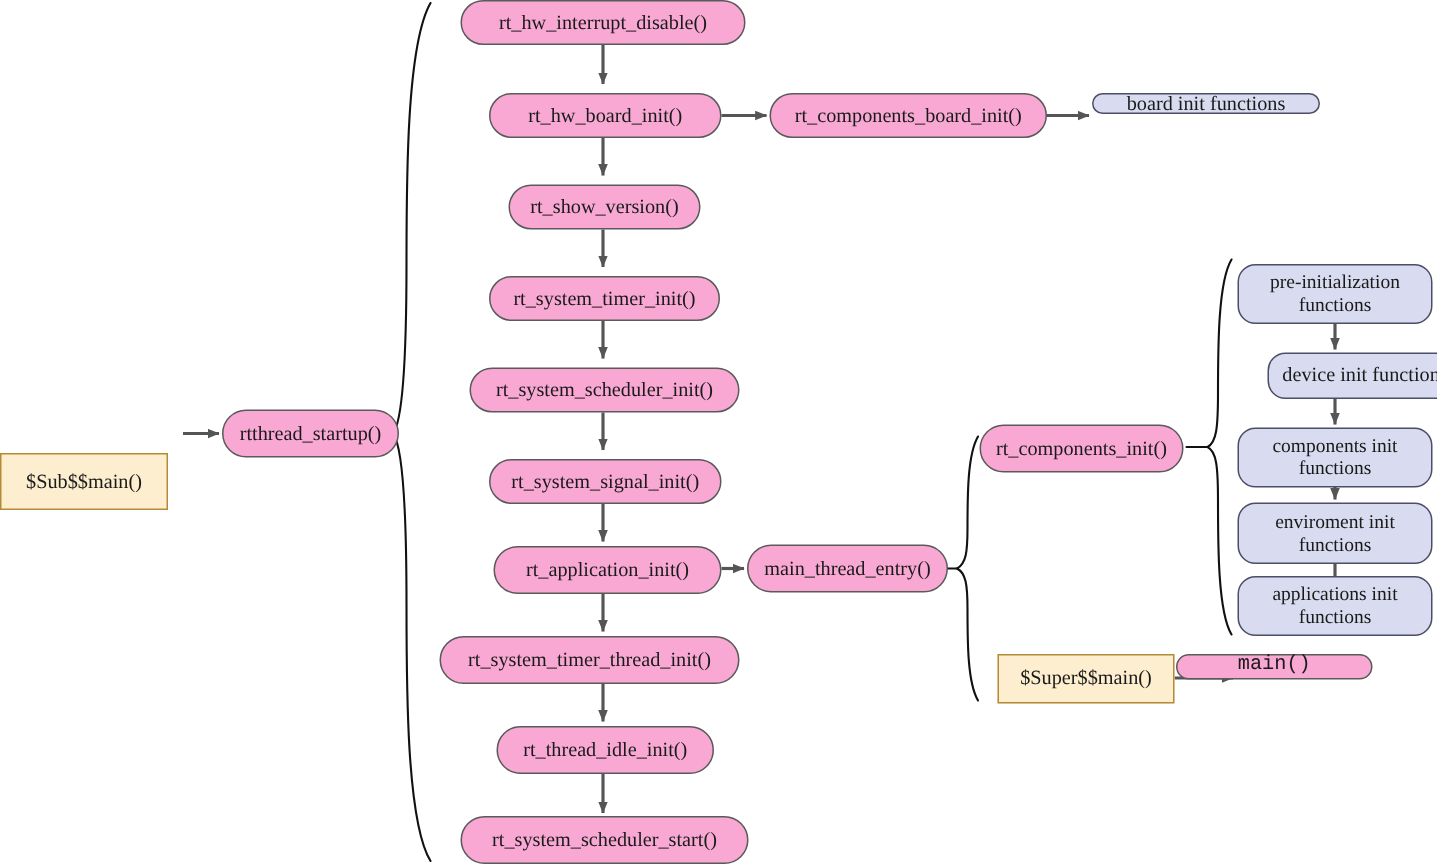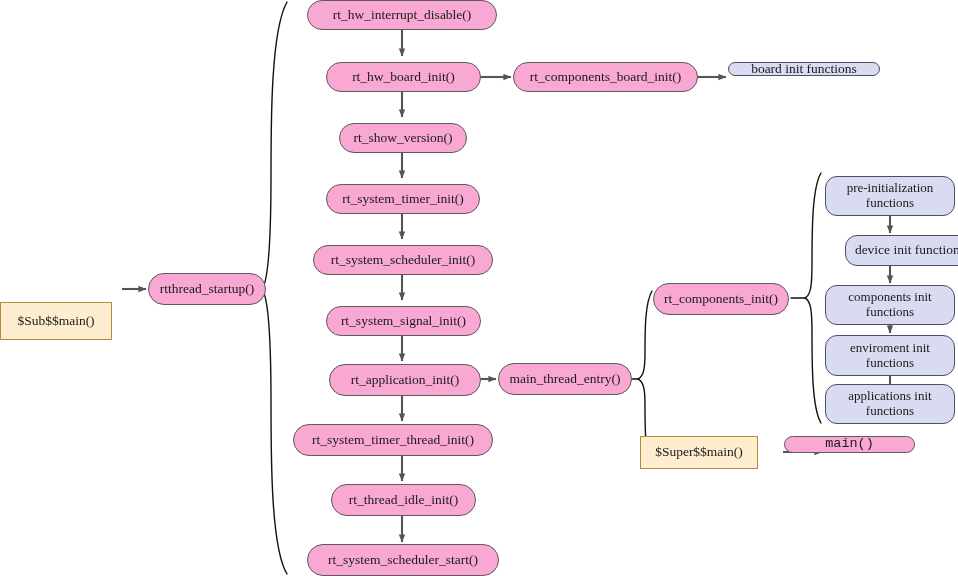--- a/index.html
+++ b/index.html
@@ -136,21 +136,21 @@
   </div>
 
   <div class="node rounded" style="left:498px;top:363px;width:134px;height:32px;">
     <span>main_thread_entry()</span>
   </div>
 
   <div class="node rounded" style="left:653px;top:283px;width:136px;height:32px;">
     <span>rt_components_init()</span>
   </div>
 
-  <div class="node yellow" style="left:640px;top:436px;width:118px;height:33px;">
+  <div class="node yellow" style="left:665px;top:436px;width:118px;height:33px;">
     <span>$Super$$main()</span>
   </div>
 
   <div class="node rounded" style="left:784px;top:436px;width:131px;height:17px;font-family:Liberation Mono, monospace;">
     <span>main()</span>
   </div>
 
   <div class="node blue two-line" style="left:825px;top:176px;width:130px;height:40px;">
     <span>pre-initialization functions</span>
   </div>

